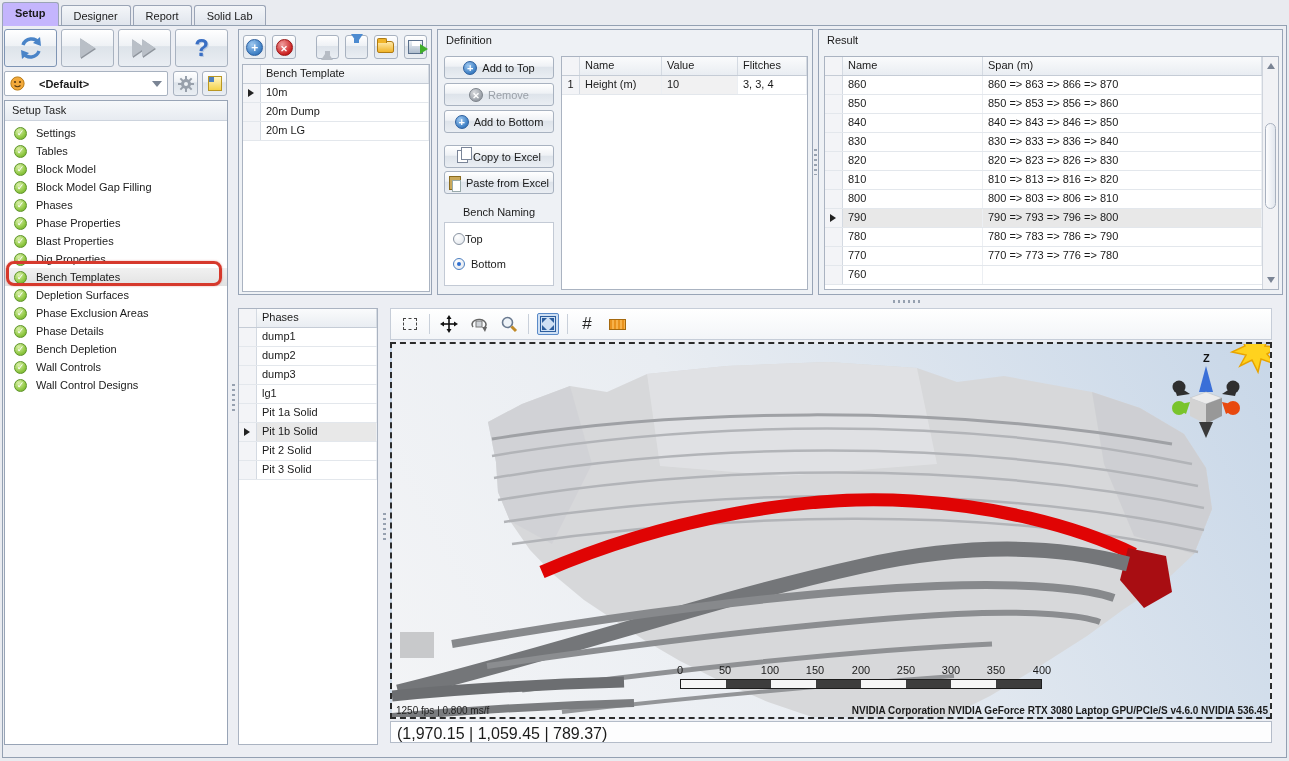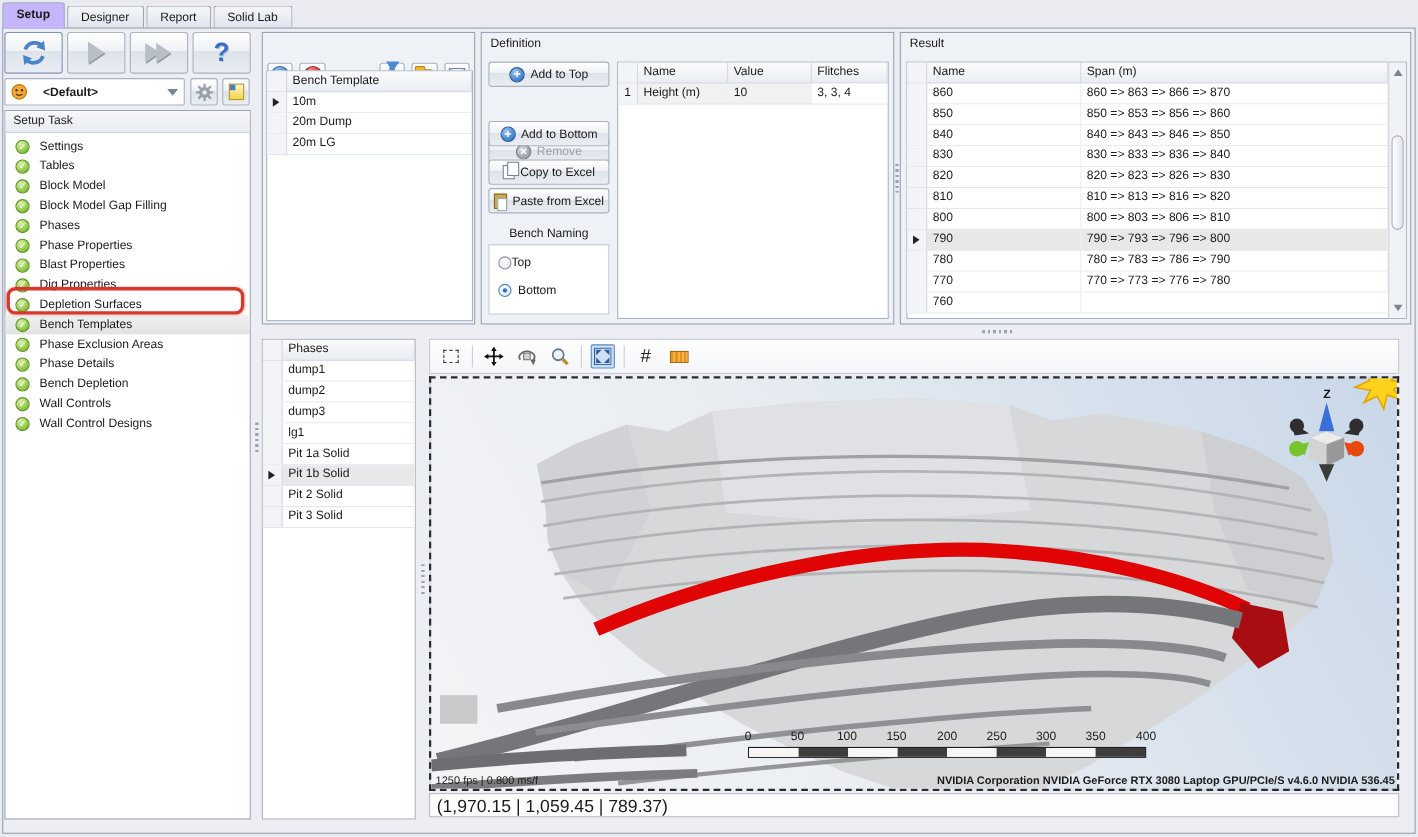--- a/index.html
+++ b/index.html
@@ -12,21 +12,21 @@
   .tab { padding:4px 12px 3px; border:1px solid #9aa4b6; border-bottom:none; border-radius:3px 3px 0 0;
          background:linear-gradient(#f4f6f9,#dfe4ec); margin-top:3px; height:21px; }
   .tab.active { background:#c4b5fd; margin-top:0; height:24px; font-weight:bold; z-index:2; }
   .mainframe { left:2px; top:25px; width:1285px; height:733px; border:1px solid #93a0b2; background:#eceef3; }
 
   
   .panel { border:1px solid #98a4b6; background:#eef1f5; }
   .cap { height:20px; background:linear-gradient(#f6f8fa,#e7ebf1); border-bottom:1px solid #ccd3dd; padding:3px 7px; color:#222; }
   .btn3d { display:flex; align-items:center; justify-content:center; gap:5px;
            background:linear-gradient(#ffffff,#eef1f5 45%,#dde3ea 46%,#eaeef3); border:1px solid #a8b2c0; border-radius:3px; }
-  .btn3d.disabled { color:#9aa0a8;margin-top:43px; }
+  .btn3d.disabled { color:#9aa0a8; }
   .grid { background:#fff; border:1px solid #aab3c1; }
   .ghead { display:flex; background:linear-gradient(#fafbfc,#e9edf2); border-bottom:1px solid #c5ccd6; height:19px; }
   .ghead .hc { padding:2px 5px; border-right:1px solid #d4dae2; }
   .grow { display:flex; height:19px; border-bottom:1px solid #e3e7ec; background:#fff; }
   .grow .c { padding:2px 5px; border-right:1px solid #eceff3; white-space:nowrap; overflow:hidden; }
   .grow.sel { background:#e8e8e8; }
   .mk { width:18px; min-width:18px; background:#f3f4f7; border-right:1px solid #d4dae2; position:relative; }
   .mk.arrow::after { content:""; position:absolute; left:5px; top:5px; border-left:6px solid #222; border-top:4px solid transparent; border-bottom:4px solid transparent; }
 
   
@@ -176,27 +176,27 @@
             <span>Phase Properties</span>
           </div>
         <div class="titem">
             <span class="okic"></span>
             <span>Blast Properties</span>
           </div>
         <div class="titem">
             <span class="okic"></span>
             <span>Dig Properties</span>
           </div>
+        <div class="titem sel">
+            <span class="okic"></span>
+            <span>Bench Templates</span>
+          </div>
         <div class="titem">
             <span class="okic"></span>
             <span>Depletion Surfaces</span>
-          </div>
-        <div class="titem sel">
-            <span class="okic"></span>
-            <span>Bench Templates</span>
           </div>
         <div class="titem">
             <span class="okic"></span>
             <span>Phase Exclusion Areas</span>
           </div>
         <div class="titem">
             <span class="okic"></span>
             <span>Phase Details</span>
           </div>
         <div class="titem">

